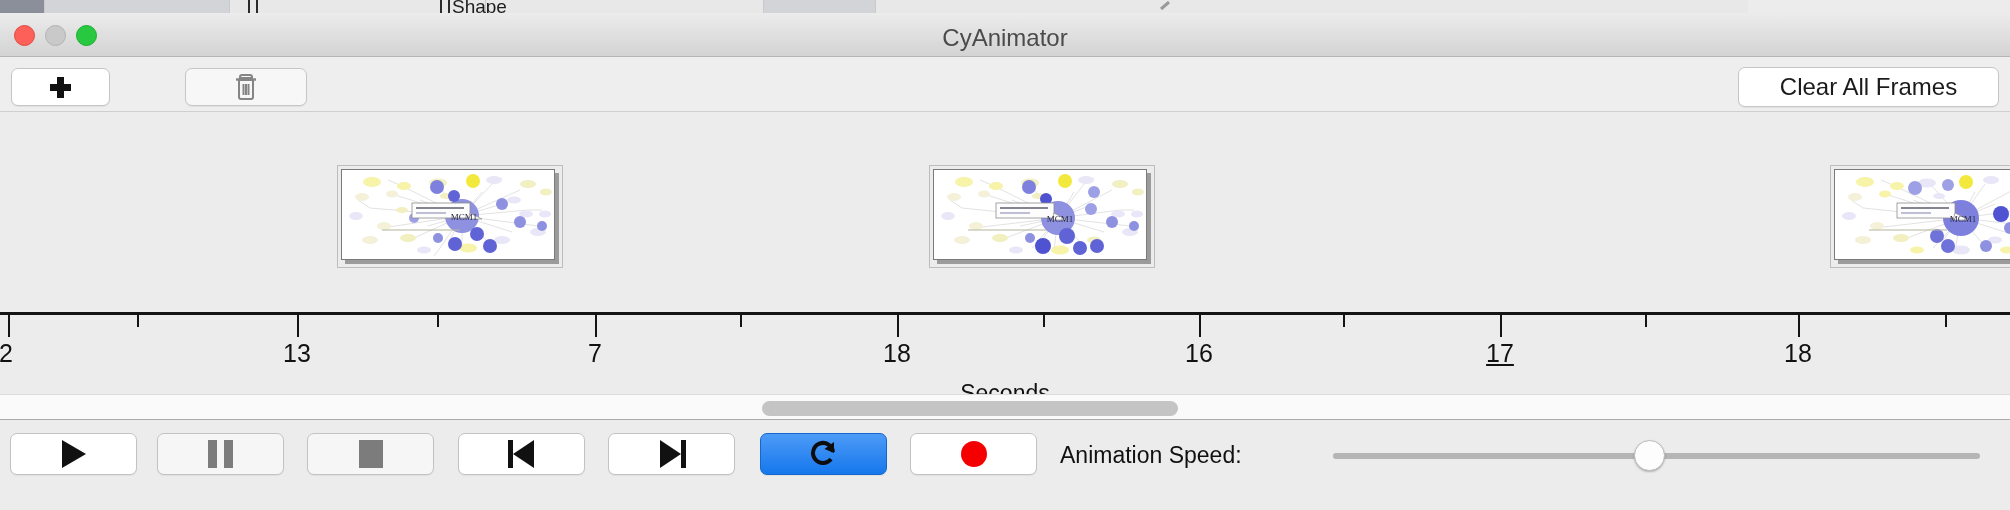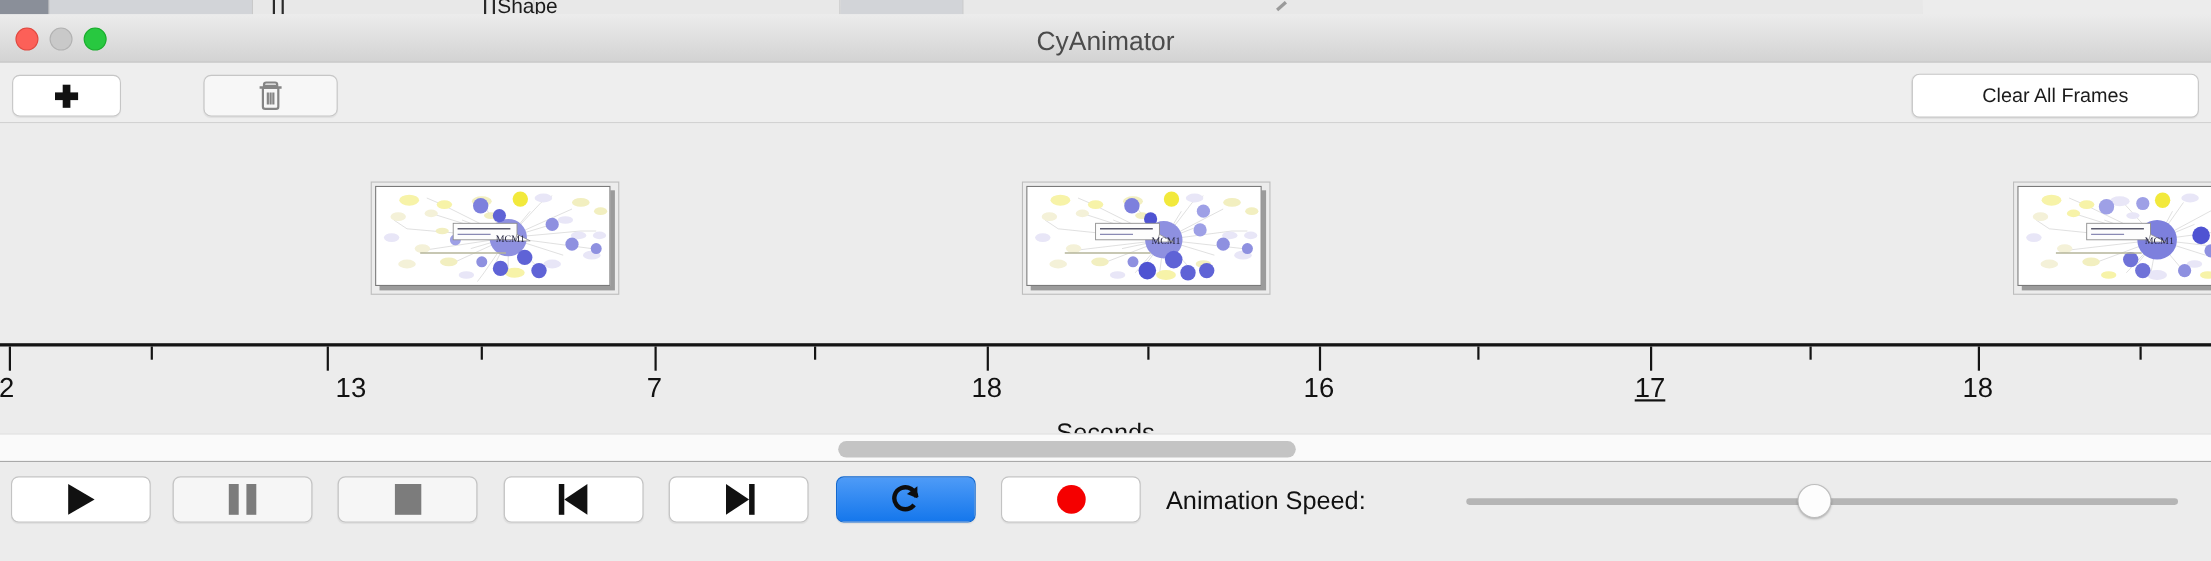--- a/index.html
+++ b/index.html
@@ -55,21 +55,21 @@
   }
   .btn{
     position:absolute; display:flex; align-items:center; justify-content:center;
     border-radius:7px; border:1px solid #c6c6c6;
     box-shadow:0 1px 1px rgba(0,0,0,.06);
     font-size:21px; color:#1b1b1b; background:#fff; cursor:default;
   }
   .btn.flat{ background:#f7f7f7; }
   .btn-add{ left:11px; top:11px; width:99px; height:38px; }
   .btn-del{ left:185px; top:11px; width:122px; height:38px; }
-  .btn-clear{ right:11px; top:10px; width:261px; height:40px; font-size:18px; }
+  .btn-clear{ right:11px; top:10px; width:261px; height:40px; font-size:24px; }
 
   .plus{ position:relative; width:21px; height:21px; }
   .plus:before,.plus:after{ content:""; position:absolute; background:#111; }
   .plus:before{ left:7px; top:0; width:7px; height:21px; }
   .plus:after{ left:0; top:7px; width:21px; height:7px; }
 
   
   .timeline{
     position:relative; width:100%; height:308px; background:#ececec; overflow:hidden;
   }
@@ -414,21 +414,21 @@
       <div class="tick major" style="left:897px;"></div>
       <div class="tick minor" style="left:1043px;"></div>
       <div class="tick major" style="left:1199px;"></div>
       <div class="tick minor" style="left:1343px;"></div>
       <div class="tick major" style="left:1500px;"></div>
       <div class="tick minor" style="left:1645px;"></div>
       <div class="tick major" style="left:1798px;"></div>
       <div class="tick minor" style="left:1945px;"></div>
 
       <div class="tlabel" style="left:6px;">2</div>
-      <div class="tlabel" style="left:297px;margin-left:22px;">13</div>
+      <div class="tlabel" style="left:297px;">13</div>
       <div class="tlabel" style="left:595px;">7</div>
       <div class="tlabel" style="left:897px;">18</div>
       <div class="tlabel" style="left:1199px;">16</div>
       <div class="tlabel" style="left:1500px;text-decoration:underline;">17</div>
       <div class="tlabel" style="left:1798px;">18</div>
 
       <div class="axis-title">Seconds</div>
     </div>
 
     <div class="scroll-track">

